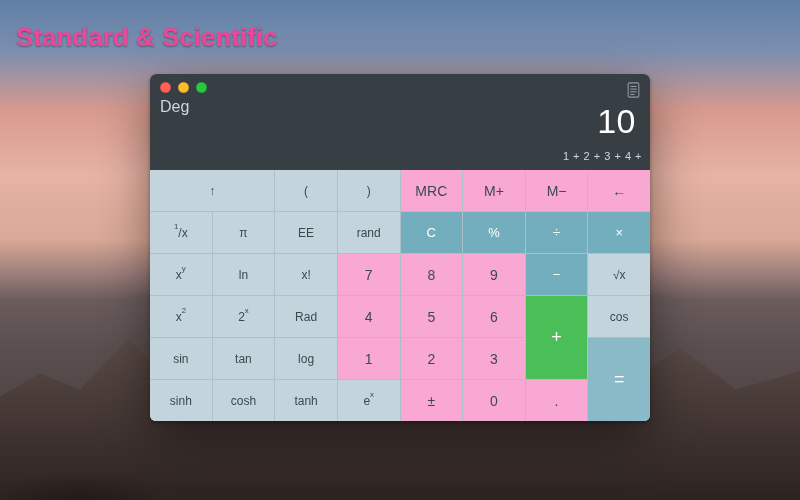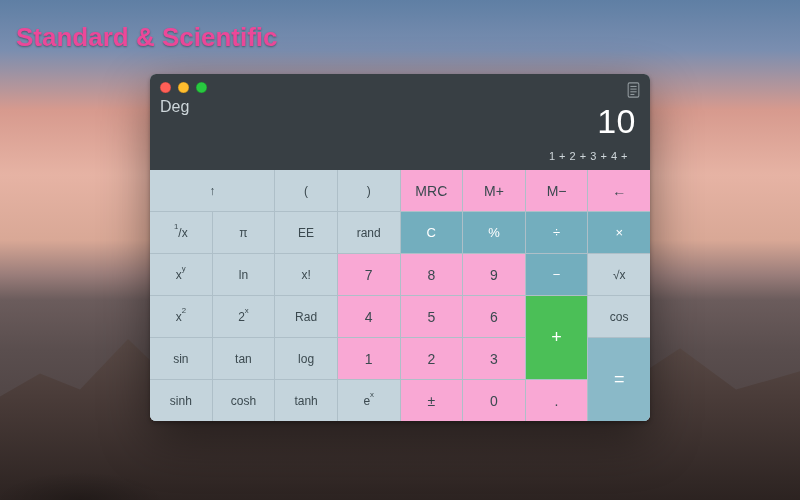--- a/index.html
+++ b/index.html
@@ -64,21 +64,21 @@
   .history-icon {
     position: absolute; top: 8px; right: 10px; width: 13px; height: 16px;
     opacity: .6;
   }
   .history-icon svg { width: 100%; height: 100%; display: block; }
   .result {
     position: absolute; right: 14px; top: 28px; font-size: 34px; font-weight: 300;
     color: #fff; letter-spacing: .5px; margin-left: 12px;
   }
   .expr {
-    position: absolute; right: 22px; bottom: 8px; font-size: 11px; color: #cfd7db;
+    position: absolute; right: 8px; bottom: 8px; font-size: 11px; color: #cfd7db;
     letter-spacing: .5px;
   }
   .keys {
     display: grid;
     grid-template-columns: repeat(4, 1fr) repeat(4, 1fr);
     grid-auto-rows: 41px;
     gap: 1px;
     background: #aebfc8;
     padding: 0;
   }

